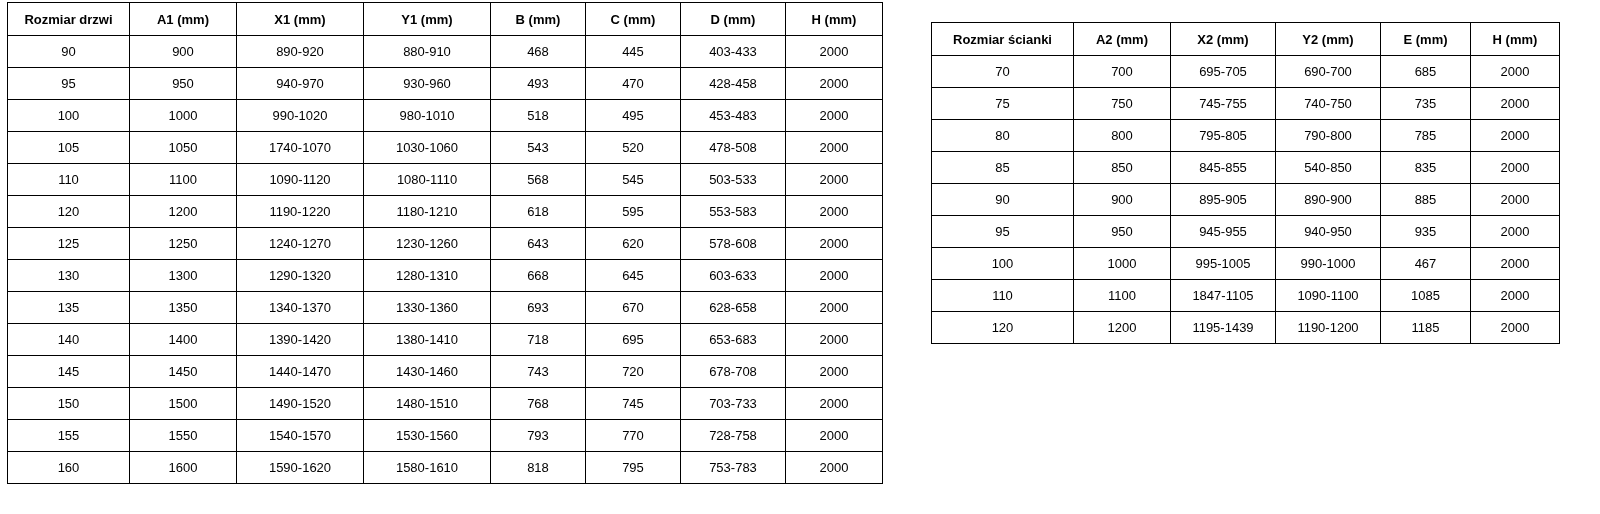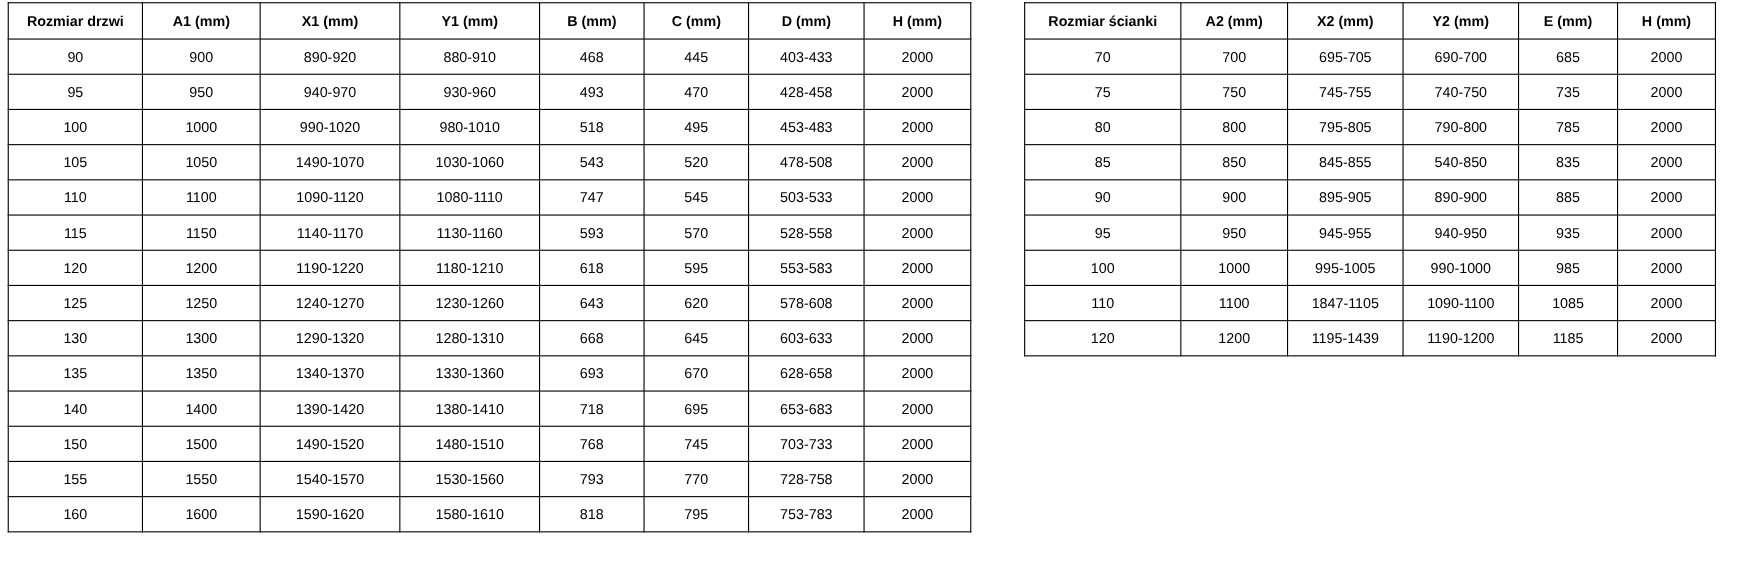--- a/index.html
+++ b/index.html
@@ -57,20 +57,21 @@
   #doors-table col.c7 { width: 97px; }
 
   
   #walls-table-wrap {
     position: absolute;
     left: 931px;
     top: 2px;
   }
   #walls-table {
     width: 628px;
+    margin-top: 20px;
   }
   #walls-table col.c0 { width: 142px; }
   #walls-table col.c1 { width: 97px; }
   #walls-table col.c2 { width: 105px; }
   #walls-table col.c3 { width: 105px; }
   #walls-table col.c4 { width: 90px; }
   #walls-table col.c5 { width: 89px; }
 </style>
 </head>
 <body>
@@ -128,45 +129,35 @@
           <td>990-1020</td>
           <td>980-1010</td>
           <td>518</td>
           <td>495</td>
           <td>453-483</td>
           <td>2000</td>
         </tr>
         <tr>
           <td>105</td>
           <td>1050</td>
-          <td>1490-1070</td>
+          <td>1740-1070</td>
           <td>1030-1060</td>
           <td>543</td>
           <td>520</td>
           <td>478-508</td>
           <td>2000</td>
         </tr>
         <tr>
           <td>110</td>
           <td>1100</td>
           <td>1090-1120</td>
           <td>1080-1110</td>
-          <td>747</td>
+          <td>568</td>
           <td>545</td>
           <td>503-533</td>
-          <td>2000</td>
-        </tr>
-        <tr>
-          <td>115</td>
-          <td>1150</td>
-          <td>1140-1170</td>
-          <td>1130-1160</td>
-          <td>593</td>
-          <td>570</td>
-          <td>528-558</td>
           <td>2000</td>
         </tr>
         <tr>
           <td>120</td>
           <td>1200</td>
           <td>1190-1220</td>
           <td>1180-1210</td>
           <td>618</td>
           <td>595</td>
           <td>553-583</td>
@@ -203,20 +194,30 @@
           <td>2000</td>
         </tr>
         <tr>
           <td>140</td>
           <td>1400</td>
           <td>1390-1420</td>
           <td>1380-1410</td>
           <td>718</td>
           <td>695</td>
           <td>653-683</td>
+          <td>2000</td>
+        </tr>
+        <tr>
+          <td>145</td>
+          <td>1450</td>
+          <td>1440-1470</td>
+          <td>1430-1460</td>
+          <td>743</td>
+          <td>720</td>
+          <td>678-708</td>
           <td>2000</td>
         </tr>
         <tr>
           <td>150</td>
           <td>1500</td>
           <td>1490-1520</td>
           <td>1480-1510</td>
           <td>768</td>
           <td>745</td>
           <td>703-733</td>
@@ -313,21 +314,21 @@
           <td>945-955</td>
           <td>940-950</td>
           <td>935</td>
           <td>2000</td>
         </tr>
         <tr>
           <td>100</td>
           <td>1000</td>
           <td>995-1005</td>
           <td>990-1000</td>
-          <td>985</td>
+          <td>467</td>
           <td>2000</td>
         </tr>
         <tr>
           <td>110</td>
           <td>1100</td>
           <td>1847-1105</td>
           <td>1090-1100</td>
           <td>1085</td>
           <td>2000</td>
         </tr>

